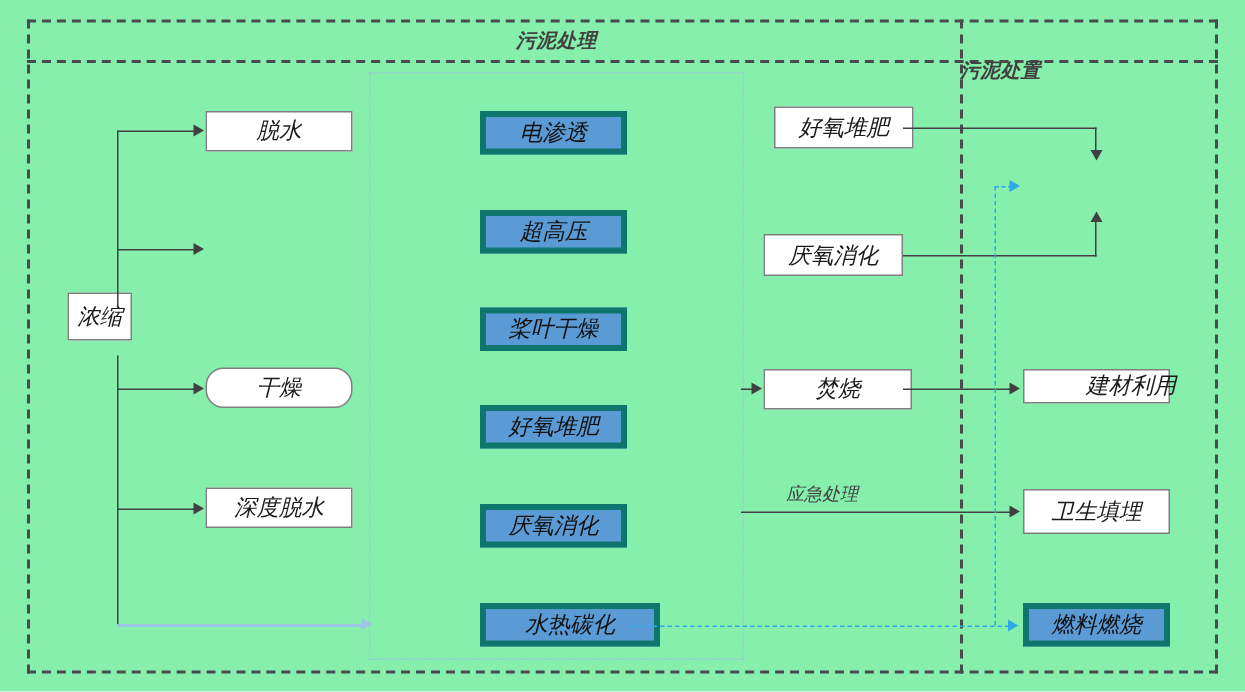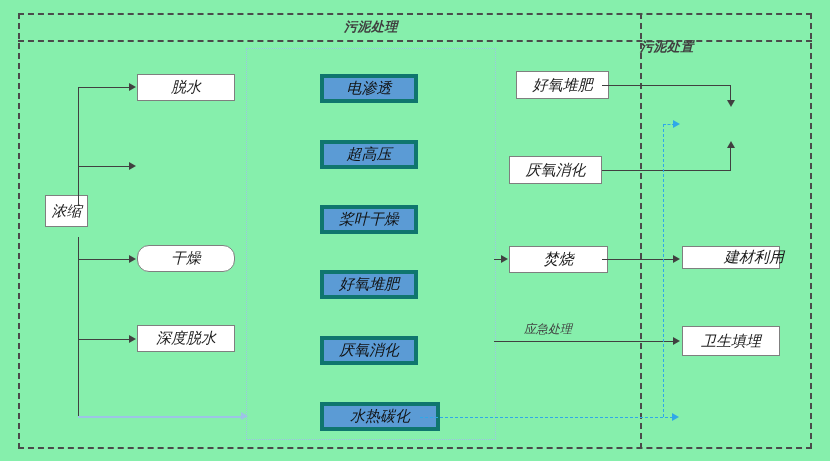--- a/index.html
+++ b/index.html
@@ -121,20 +121,21 @@
 
   <div class="node" style="left:516px;top:71px;width:93px;height:28px;">好氧堆肥</div>
   <div class="node" style="left:509px;top:156px;width:93px;height:28px;">厌氧消化</div>
   <div class="node" style="left:509px;top:246px;width:99px;height:27px;">焚烧</div>
 
   <div class="ln h" style="left:494px;top:259px;width:8px;"></div>
   <div class="arrow right" style="left:501px;top:255px;"></div>
 
   <div class="node" style="left:682px;top:246px;width:98px;height:23px;padding-left:46px;">建材利用</div>
   <div class="node" style="left:682px;top:326px;width:98px;height:30px;">卫生填埋</div>
+  <div class="node blue" style="left:682px;top:402px;width:98px;height:29px;">燃料燃烧</div>
 
   <div class="ln h" style="left:602px;top:85px;width:129px;"></div>
   <div class="ln v" style="left:730px;top:85px;height:16px;"></div>
   <div class="arrow down" style="left:727px;top:100px;"></div>
 
   <div class="ln h" style="left:602px;top:170px;width:129px;"></div>
   <div class="ln v" style="left:730px;top:148px;height:23px;"></div>
   <div class="arrow up" style="left:727px;top:141px;"></div>
 
   <div class="ln h" style="left:602px;top:259px;width:72px;"></div>

